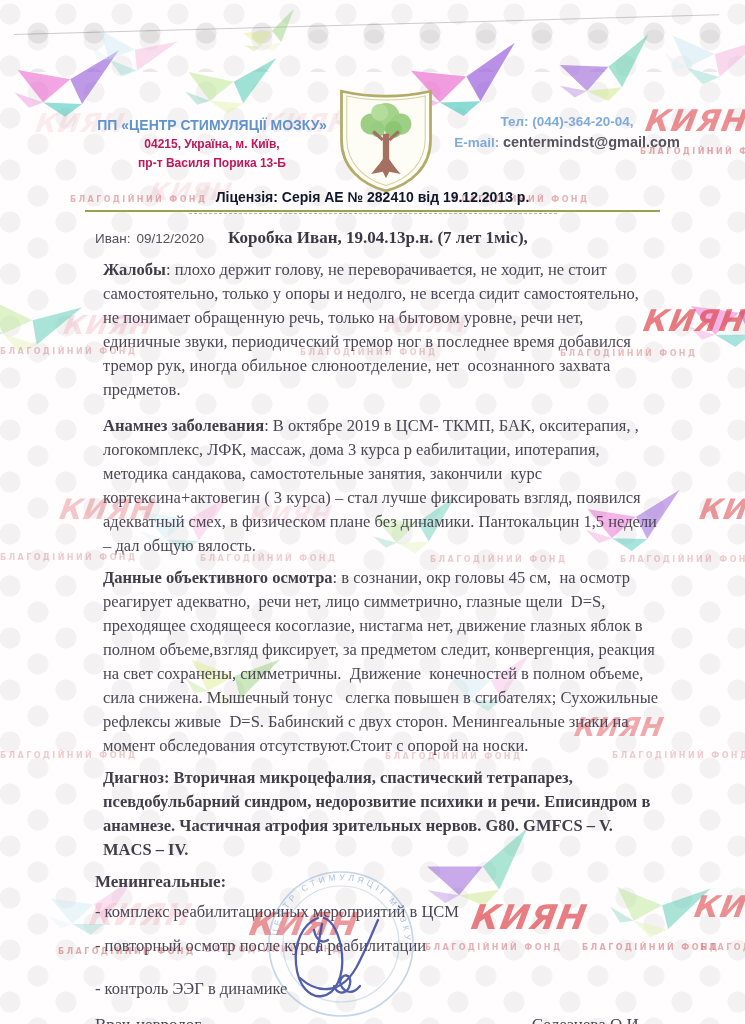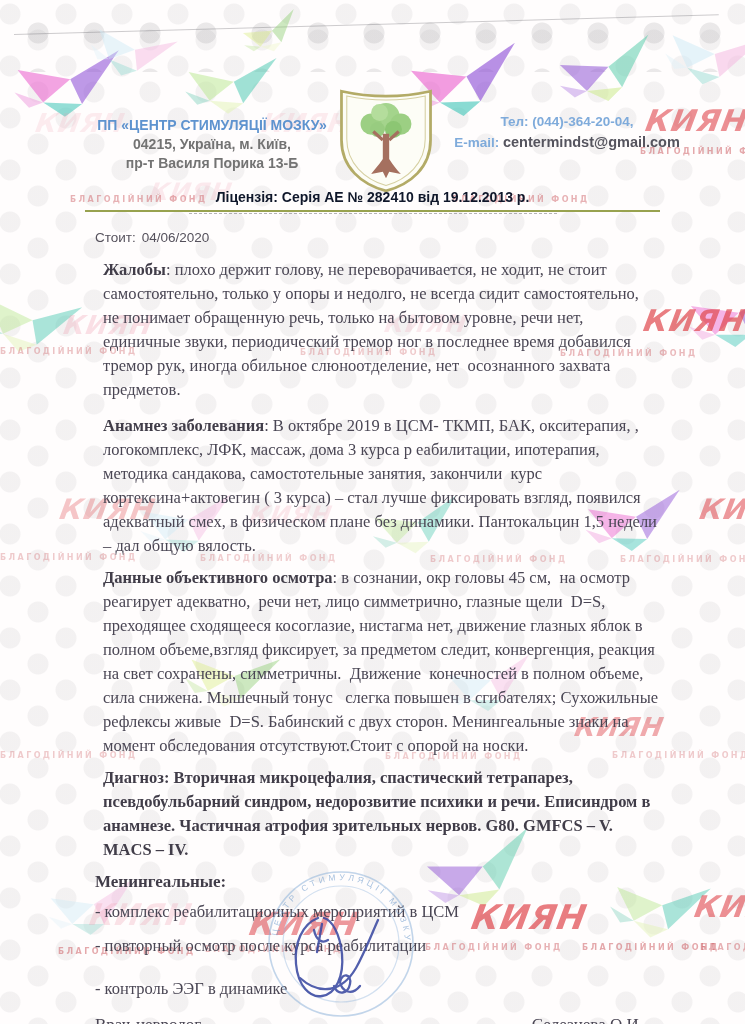--- a/index.html
+++ b/index.html
@@ -43,21 +43,21 @@
   .palC{--c1:#b9e88f;--c2:#44c7ae;--c3:#e2f4b4;--c4:#8fd7c5;}
   .palD{--c1:#d9ed7e;--c2:#84cb66;--c3:#eef6c8;--c4:#c0e59a;}
   .palE{--c1:#9257d6;--c2:#5ecfae;--c3:#cdeb8d;--c4:#c39ae8;}
   
   .content{position:absolute;inset:0;z-index:1;}
   .hdr-company{
     position:absolute;left:86px;top:116px;width:252px;text-align:center;
     font-family:"Liberation Sans", sans-serif;font-weight:bold;
   }
   .hdr-company .co{color:#5e93cf;font-size:14px;line-height:19px;}
-  .hdr-company .ad{color:#737373;font-size:14px;line-height:19px;}
+  .hdr-company .ad{color:#be185d;font-size:12px;line-height:19px;}
   .hdr-logo{position:absolute;left:333px;top:84px;width:106px;height:112px;}
   .hdr-contact{
     position:absolute;left:438px;top:112px;width:258px;text-align:center;
     font-family:"Liberation Sans", sans-serif;font-weight:bold;font-size:13.5px;line-height:20px;
   }
   .hdr-contact .lbl{color:#7fabdb;font-weight:bold;}
   .hdr-contact .phone{color:#7fabdb;}
   .hdr-contact .mail{color:#55545e;font-size:14.5px;text-align:center;}
   .license{
     position:absolute;left:0;right:0;top:189px;text-align:center;
@@ -238,22 +238,23 @@
         <span class="mail">centermindst@gmail.com</span>
       </div>
     </div>
 
     <div class="license">Ліцензія: Серія АЕ № 282410 від 19.12.2013 р.</div>
     <div class="divider"></div>
 
     <div class="body">
 
       <div class="date-row">
-        <span class="date-label">Стоит:</span>
-        <span class="date-value">04/06/2020</span>
+        <span class="date-label">Иван:</span>
+        <span class="date-value">09/12/2020</span>
+        <span class="patient">Коробка Иван, 19.04.13р.н. (7 лет 1міс),</span>
       </div>
 
       <p class="para p1"><span class="lead">Жалобы</span><span>: плохо держит голову, не переворачивается, не ходит, не стоит самостоятельно, только у опоры и недолго, не всегда сидит самостоятельно, не понимает обращенную речь, только на бытовом уровне, речи нет, единичные звуки, периодический тремор ног в последнее время добавился тремор рук, иногда обильное слюноотделение, нет  осознанного захвата предметов.</span></p>
 
       <p class="para p2"><span class="lead">Анамнез заболевания</span><span>: В октябре 2019 в ЦСМ- ТКМП, БАК, окситерапия, , логокомплекс, ЛФК, массаж, дома 3 курса р еабилитации, ипотерапия, методика сандакова, самостотельные занятия, закончили  курс кортексина+актовегин ( 3 курса) – стал лучше фиксировать взгляд, появился адекватный смех, в физическом плане без динамики. Пантокальцин 1,5 недели – дал общую вялость.</span></p>
 
       <p class="para p3"><span class="lead">Данные объективного осмотра</span><span>: в сознании, окр головы 45 см,  на осмотр реагирует адекватно,  речи нет, лицо симметрично, глазные щели  D=S, преходящее сходящееся косоглазие, нистагма нет, движение глазных яблок в полном объеме,взгляд фиксирует, за предметом следит, конвергенция, реакция на свет сохранены, симметричны.  Движение  конечностей в полном объеме, сила снижена. Мышечный тонус   слегка повышен в сгибателях; Сухожильные рефлексы живые  D=S. Бабинский с двух сторон. Менингеальные знаки на момент обследования отсутствуют.Стоит с опорой на носки.</span></p>
 
       <p class="para p4"><span class="lead">Диагноз:</span><span> Вторичная микроцефалия, спастический тетрапарез, псевдобульбарний синдром, недорозвитие психики и речи. Еписиндром в анамнезе. Частичная атрофия зрительных нервов. G80. GMFCS – V. MACS – IV.</span></p>
 

